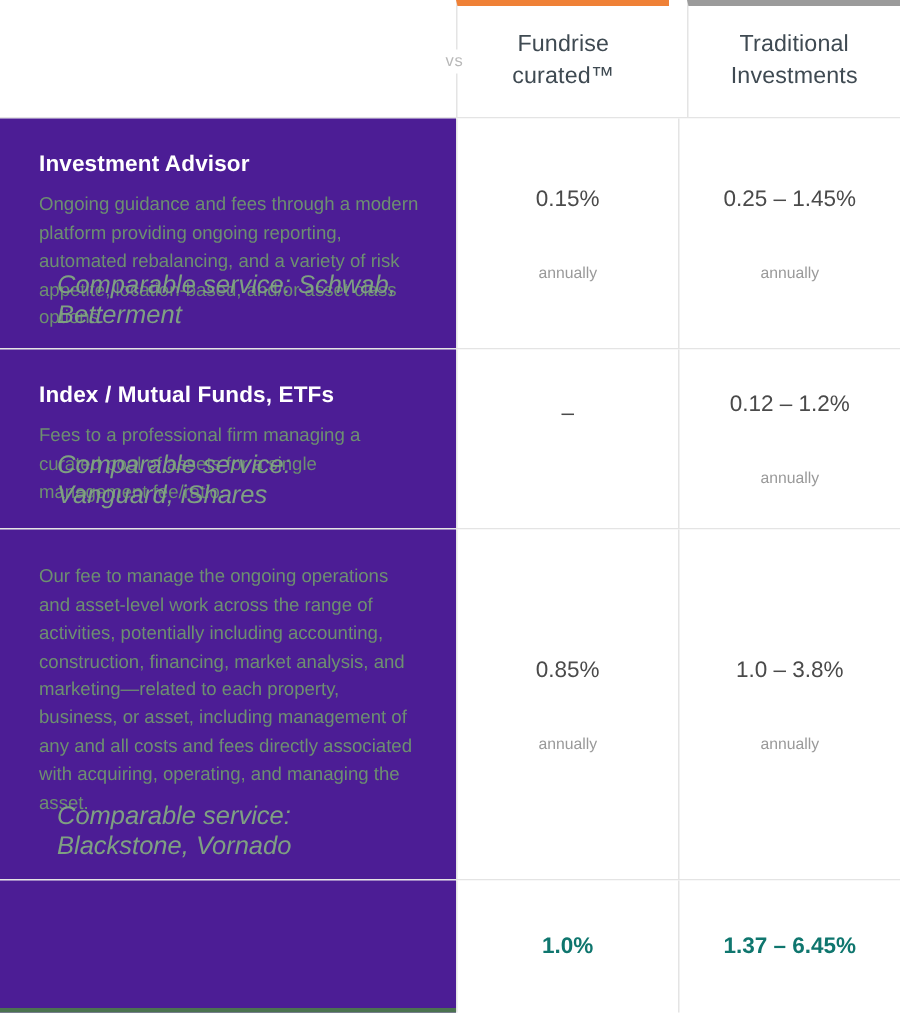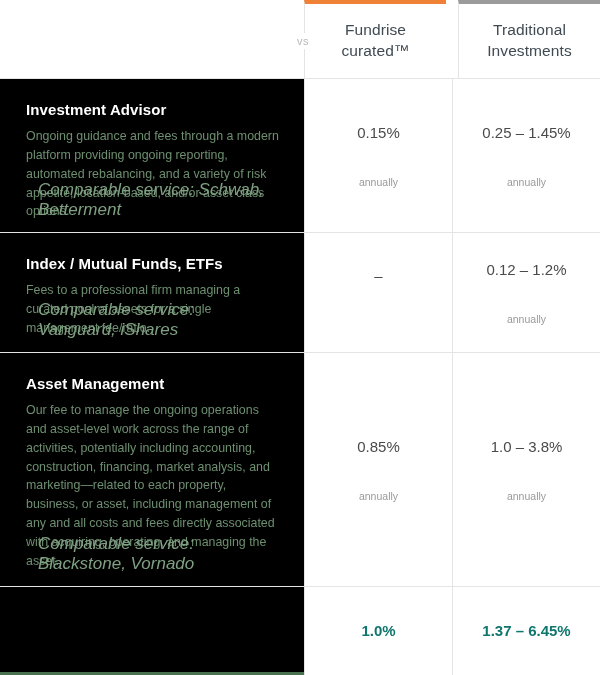--- a/index.html
+++ b/index.html
@@ -81,21 +81,21 @@
     border-top: 1px solid #e4e4e4;
   }
   .row-1 { height: 154px; flex: 0 0 154px; }
   .row-2 { height: 120px; flex: 0 0 120px; }
   .row-3 { height: 234px; flex: 0 0 234px; }
   .row-total { height: 89px; flex: 0 0 89px; }
 
   .cell-desc {
     width: 304px;
     flex: 0 0 304px;
-    background: #000000;
+    background: #4c1d95;
     color: #ffffff;
     padding: 22px 24px 16px 26px;
     box-sizing: border-box;
     position: relative;
   }
   .row-total .cell-desc {
     display: flex;
     align-items: center;
     padding-top: 0;
     padding-bottom: 0;
@@ -213,21 +213,20 @@
       <div class="value-sub"></div>
     </div>
     <div class="cell-value">
       <div class="value-main">0.12 – 1.2%</div>
       <div class="value-sub">annually</div>
     </div>
   </div>
 
   <div class="data-row row-3">
     <div class="cell-desc">
-      <div class="desc-title">Asset Management</div>
       <div class="desc-body">Our fee to manage the ongoing operations and asset-level work across the range of activities, potentially including accounting, construction, financing, market analysis, and marketing—related to each property, business, or asset, including management of any and all costs and fees directly associated with acquiring, operating, and managing the asset.</div>
       <div class="desc-note">Comparable service: Blackstone, Vornado</div>
     </div>
     <div class="cell-value">
       <div class="value-main">0.85%</div>
       <div class="value-sub">annually</div>
     </div>
     <div class="cell-value">
       <div class="value-main">1.0 – 3.8%</div>
       <div class="value-sub">annually</div>

